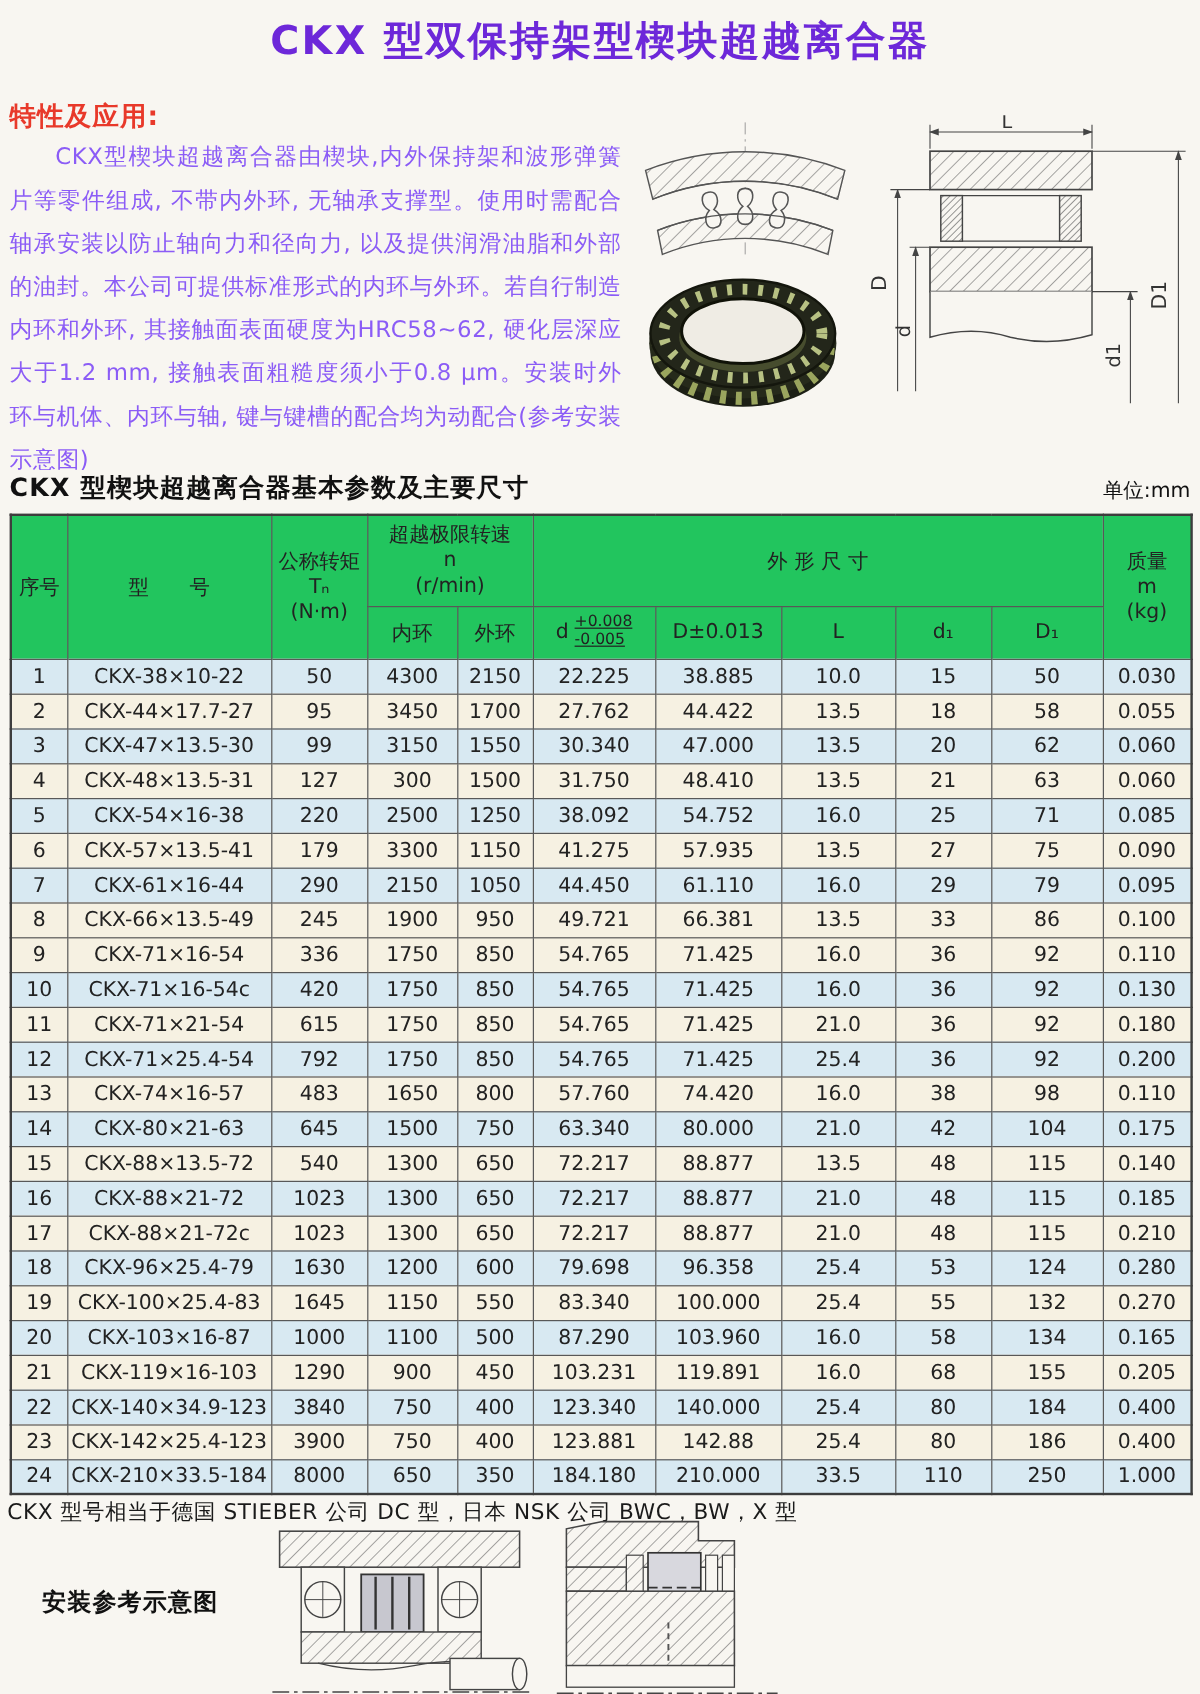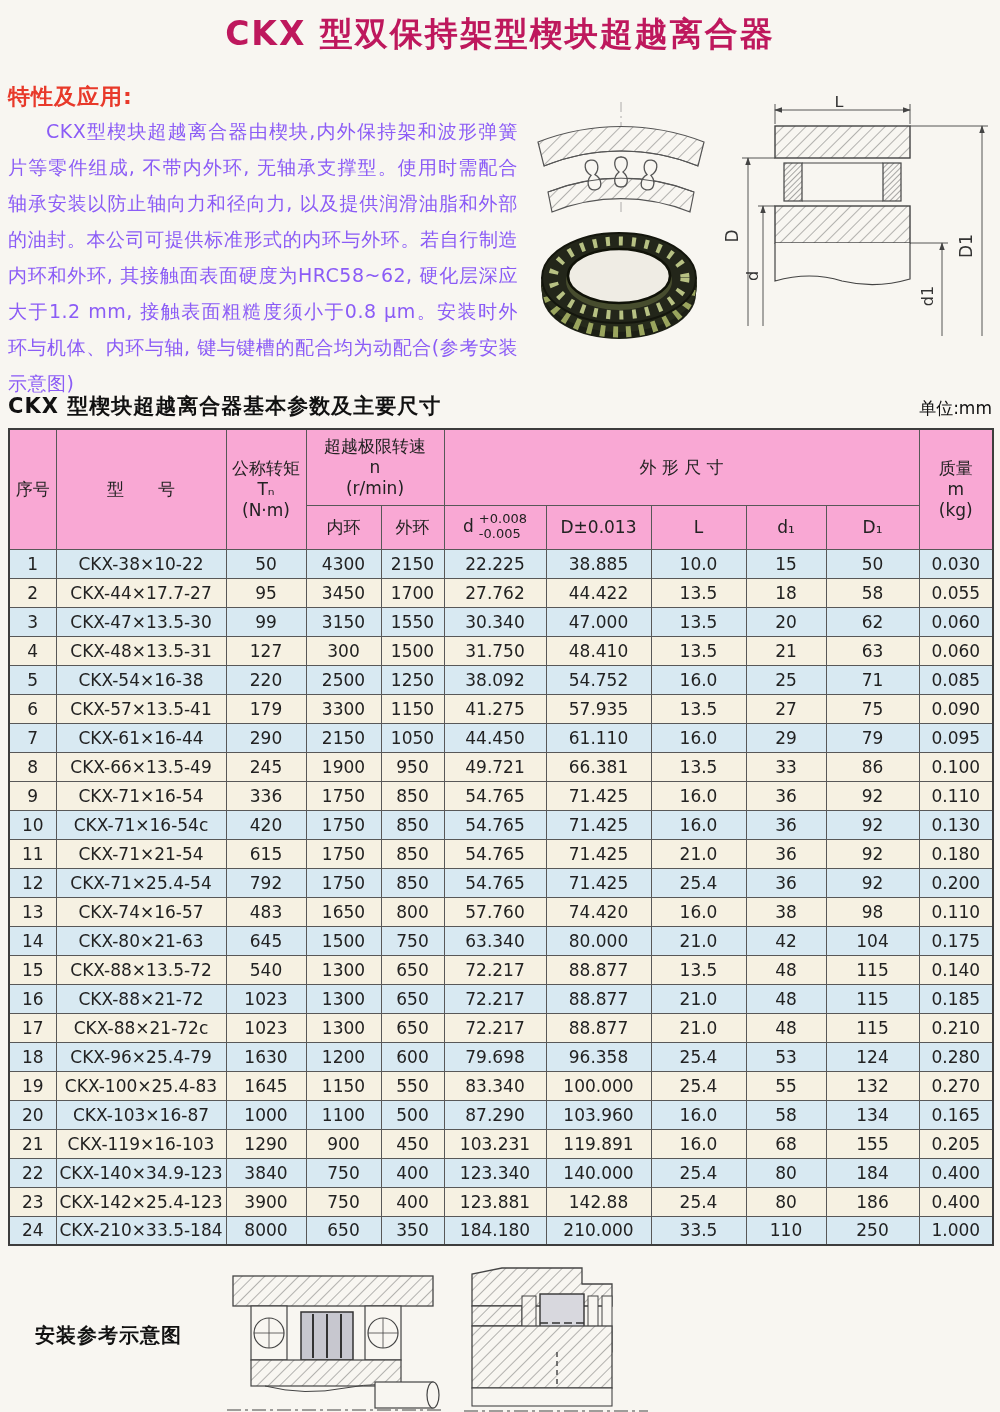--- a/index.html
+++ b/index.html
@@ -10,21 +10,21 @@
     margin:0 auto;
     background:#f8f6f1;
     font-family:"DejaVu Sans", sans-serif;
     color:#1c1c1c;
     overflow:hidden;
   }
   .main-title {
     position:absolute; top:12px; left:0; width:100%;
     text-align:center;
     font-size:33px; font-weight:bold; letter-spacing:2px;
-    color:#be185d;
+    color:#6d28d9;
   }
   .section-heading {
     position:absolute; top:82px; left:8px;
     font-size:22px; font-weight:bold; color:#e8392a;
     letter-spacing:1px;
   }
   .intro-text {
     position:absolute; top:113px; left:8px; width:510px;
     font-size:19px; line-height:36px;
     text-align:justify; text-indent:2em;
@@ -45,31 +45,31 @@
     width:984px;
     border-collapse:collapse; table-layout:fixed;
     border:2px solid #3d3d3d;
     font-size:17px; color:#222;
   }
   .params-table th, .params-table td {
     border:1px solid #585858;
     text-align:center; vertical-align:middle;
     padding:0 2px;
   }
-  .params-table thead th { background:#f9a8d4; font-weight:normal; font-size:17px; }
+  .params-table thead th { background:#22c55e; font-weight:normal; font-size:17px; }
   .params-table thead tr.h1 { height:76px; }
   .params-table thead tr.h2 { height:44px; }
   .params-table tbody tr { height:29px; }
   .params-table tbody tr.row-blue  td { background:#d8e9f2; }
   .params-table tbody tr.row-cream td { background:#f6f1e2; }
   .pre { white-space:pre-line; line-height:1.22; }
   .tol {
     display:inline-flex; flex-direction:column;
     font-size:13px; line-height:1.15; vertical-align:middle;
-    margin-left:5px; text-align:left;
+    margin-left:5px; text-align:left;text-decoration:underline;
   }
   .footer-note {
     position:absolute; top:1248px; left:6px;
     font-size:18px; color:#1a1a1a; letter-spacing:0.5px;
   }
   .install-label {
     position:absolute; top:1322px; left:35px;
     font-size:20px; font-weight:600; color:#111; letter-spacing:1px;
   }
   .fig-install-left  { top:1270px; left:225px; }
@@ -523,20 +523,21 @@
           <td>184.180</td>
           <td>210.000</td>
           <td>33.5</td>
           <td>110</td>
           <td>250</td>
           <td>1.000</td>
         </tr>
       </tbody>
   </table>
 
+  <div class="footer-note">CKX 型号相当于德国 STIEBER 公司 DC 型，日本 NSK 公司 BWC，BW，X 型</div>
   <div class="install-label">安装参考示意图</div>
 
   <svg class="fig fig-install-left" width="222" height="142" viewBox="0 0 222 142">
     <defs>
       <pattern id="hl1" width="8" height="8" patternUnits="userSpaceOnUse" patternTransform="rotate(45)">
         <rect width="8" height="8" fill="#f8f6f1"></rect>
           <line x1="0" y1="0" x2="0" y2="8" stroke="#6c6c6c" stroke-width="1"></line>
       </pattern>
     </defs>
     <rect x="8" y="6" width="200" height="30" fill="url(#hl1)" stroke="#444" stroke-width="1.3"></rect>

